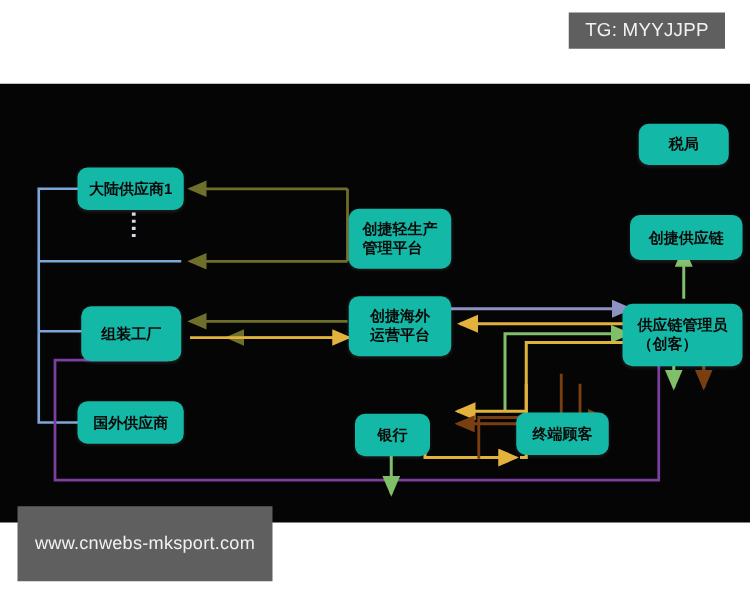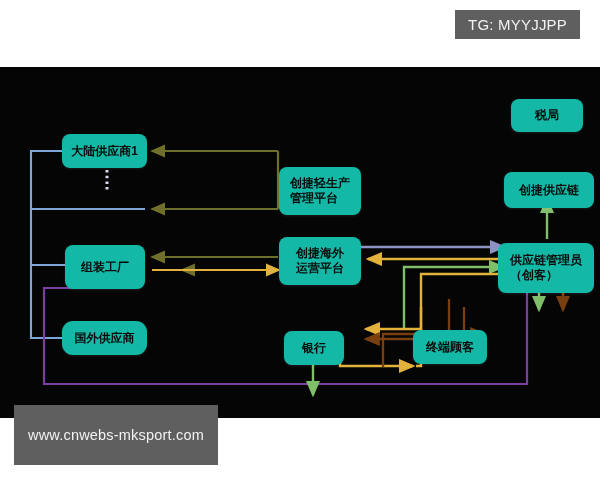--- a/index.html
+++ b/index.html
@@ -194,21 +194,21 @@
     </span>
   </div>
 
 
   <div class="node" style="left:65px; top:178px; width:80px; height:44px;">
     <span class="lines">
       <span class="ln">组装工厂</span>
     </span>
   </div>
 
-  <div class="node" style="left:62px; top:254px; width:85px; height:34px;border-radius:11px;">
+  <div class="node" style="left:62px; top:254px; width:85px; height:34px;">
     <span class="lines">
       <span class="ln">国外供应商</span>
     </span>
   </div>
 
   <div class="node" style="left:279px; top:100px; width:82px; height:48px;">
     <span class="lines">
       <span class="ln">创捷轻生产</span>
       <span class="ln">管理平台</span>
     </span>

